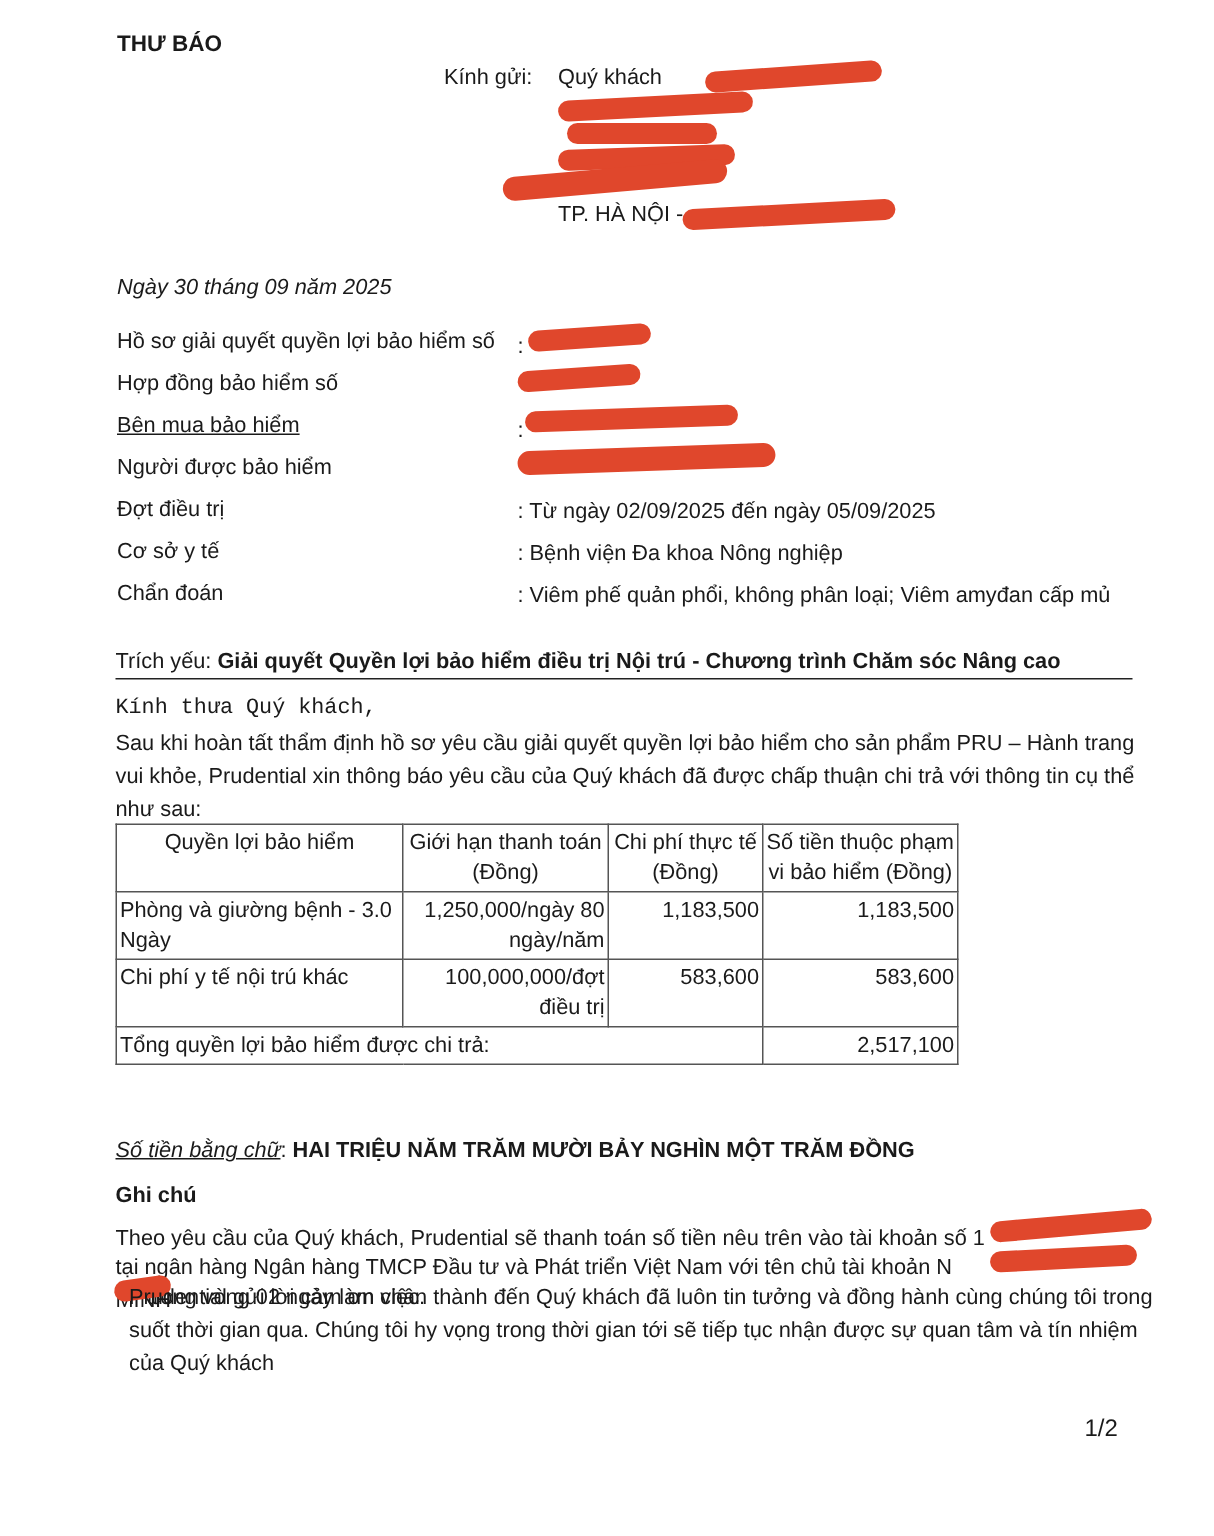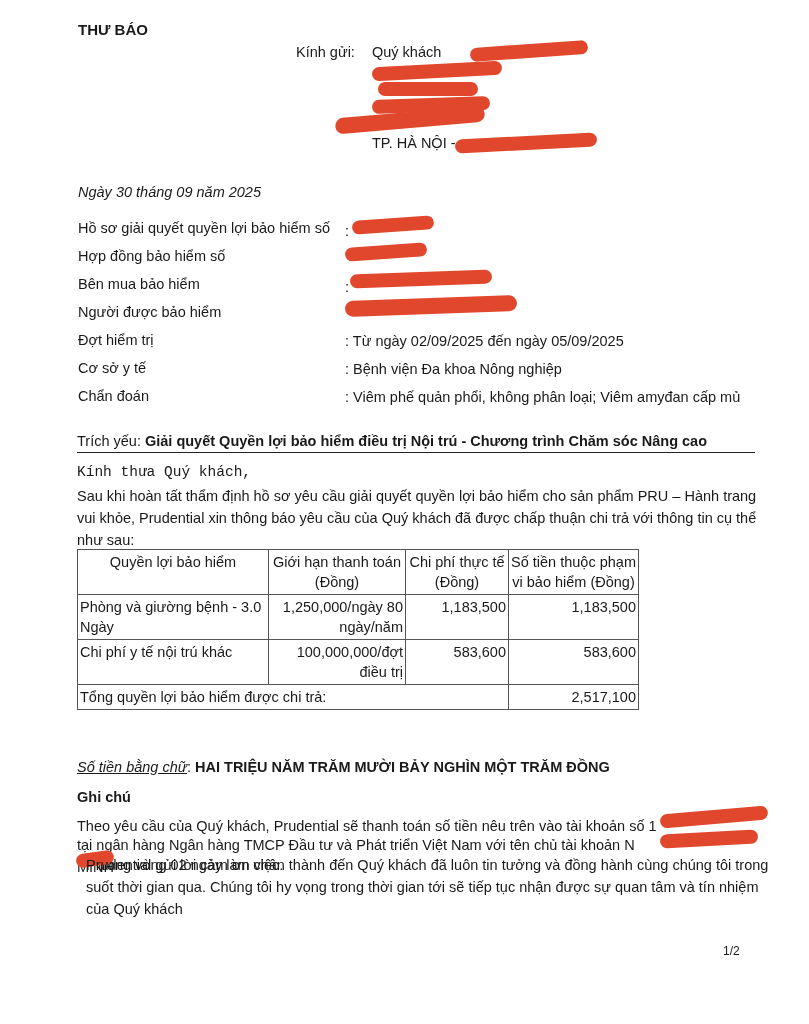--- a/index.html
+++ b/index.html
@@ -18,21 +18,21 @@
   .para { left:77px; width:690px; line-height:22px; }
   table.claims { position:absolute; left:77px; top:549px; width:562px; border-collapse:collapse; font-size:14.5px; }
   table.claims td, table.claims th { border:1px solid #555; padding:2px 2px; vertical-align:top; line-height:20px; font-weight:normal; }
   table.claims th { text-align:center; }
   .r { text-align:right; }
   .total td { font-weight:bold; padding:6px 3px 8px 3px; }
   .amount-words { left:77px; top:759px; }
   .amount-words .u { font-style:italic; text-decoration:underline; }
   .amount-words b { font-weight:bold; }
   .note-title { left:77px; top:789px; font-weight:bold; }
-  .pagenum { left:723px; top:944px; font-size:12px; }
+  .pagenum { left:723px; top:944px; font-size:16px; }
 </style>
 </head>
 <body>
 
 <div class="abs title">THƯ BÁO</div>
 
 <div class="abs addr-label">Kính gửi:</div>
 <div class="abs addr-line" style="top:44px;"><span>Quý khách</span></div>
 <div class="redact" style="left:470px;top:44px;width:118px;transform:rotate(-4deg);"></div>
 <div class="redact" style="left:372px;top:64px;width:130px;transform:rotate(-3deg);"></div>
@@ -44,28 +44,28 @@
 
 <div class="abs date">Ngày 30 tháng 09 năm 2025</div>
 
 <div class="abs info-label" style="top:220px;">Hồ sơ giải quyết quyền lợi bảo hiểm số</div>
 <div class="abs info-val" style="top:220px;">:</div>
 <div class="redact" style="left:352px;top:218px;width:82px;transform:rotate(-4deg);"></div>
 
 <div class="abs info-label" style="top:248px;">Hợp đồng bảo hiểm số</div>
 <div class="redact" style="left:345px;top:245px;width:82px;transform:rotate(-4deg);"></div>
 
-<div class="abs info-label" style="top:276px;">Bên mua bảo hiểm</div>
+<div class="abs info-label" style="top:276px;text-decoration:underline;">Bên mua bảo hiểm</div>
 <div class="abs info-val" style="top:276px;">:</div>
 <div class="redact" style="left:350px;top:272px;width:142px;transform:rotate(-2deg);"></div>
 
 <div class="abs info-label" style="top:304px;">Người được bảo hiểm</div>
 <div class="redact" style="left:345px;top:298px;width:172px;transform:rotate(-2deg);height:16px;"></div>
 
-<div class="abs info-label" style="top:332px;">Đợt hiểm trị</div>
+<div class="abs info-label" style="top:332px;">Đợt điều trị</div>
 <div class="abs info-val" style="top:330px;">: Từ ngày 02/09/2025 đến ngày 05/09/2025</div>
 
 <div class="abs info-label" style="top:360px;">Cơ sở y tế</div>
 <div class="abs info-val" style="top:358px;">: Bệnh viện Đa khoa Nông nghiệp</div>
 
 <div class="abs info-label" style="top:388px;">Chẩn đoán</div>
 <div class="abs info-val" style="top:386px;">: Viêm phế quản phổi, không phân loại; Viêm amyđan cấp mủ</div>
 
 <div class="abs subject">
   <span>Trích yếu:</span>

